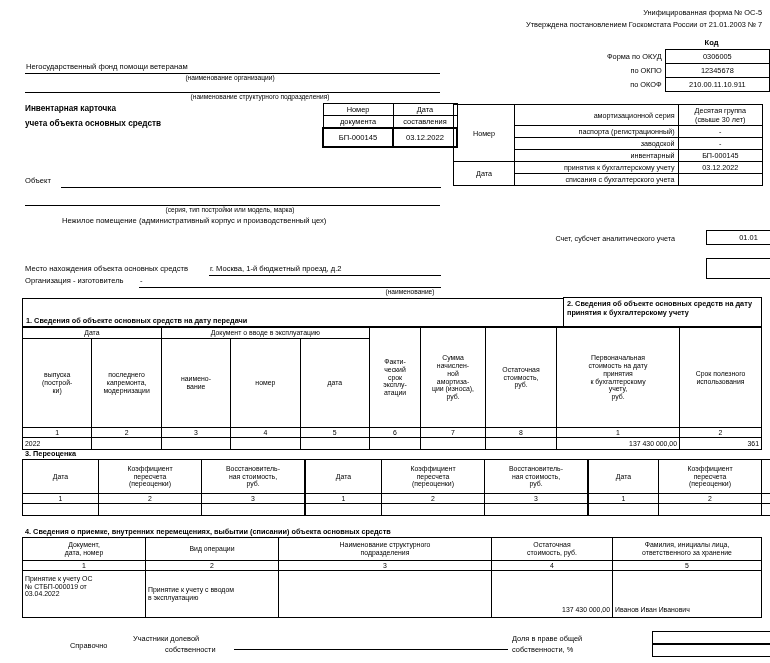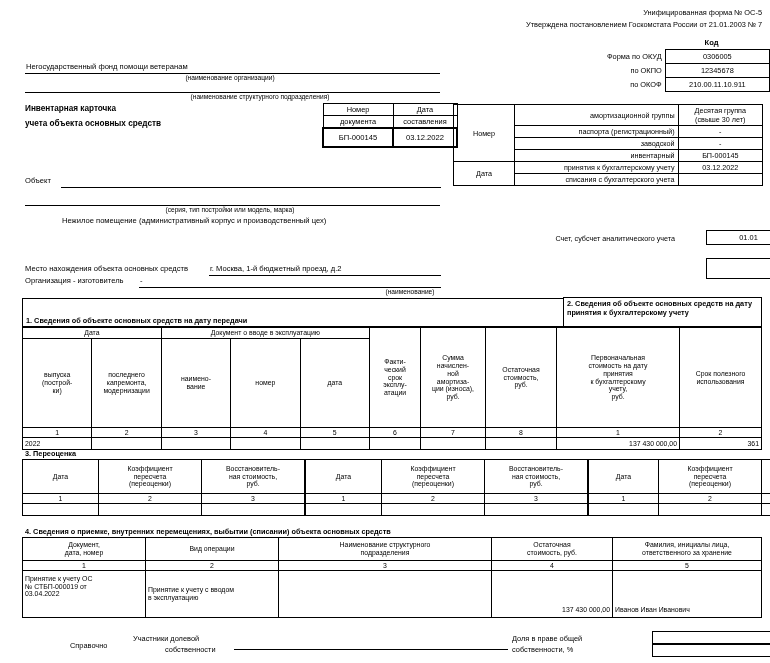--- a/index.html
+++ b/index.html
@@ -150,21 +150,21 @@
       <td>БП-000145</td>
       <td>03.12.2022</td>
     </tr>
   </tbody>
     </table>
 
   <table class="abs numtbl" style="left:453px; top:104px; width:310px;">
     <tbody>
         <tr>
       <td class="cap" rowspan="4" style="width:60px;">Номер</td>
-      <td class="rlbl" style="width:165px;">амортизационной группы</td>
+      <td class="rlbl" style="width:165px;">амортизационной серия</td>
       <td class="val" style="width:85px;">
         <div>Десятая группа</div>
         <div>(свыше 30 лет)</div>
       </td>
     </tr>
     <tr>
       <td class="rlbl">паспорта (регистрационный)</td>
       <td class="val">-</td>
     </tr>
     <tr>

